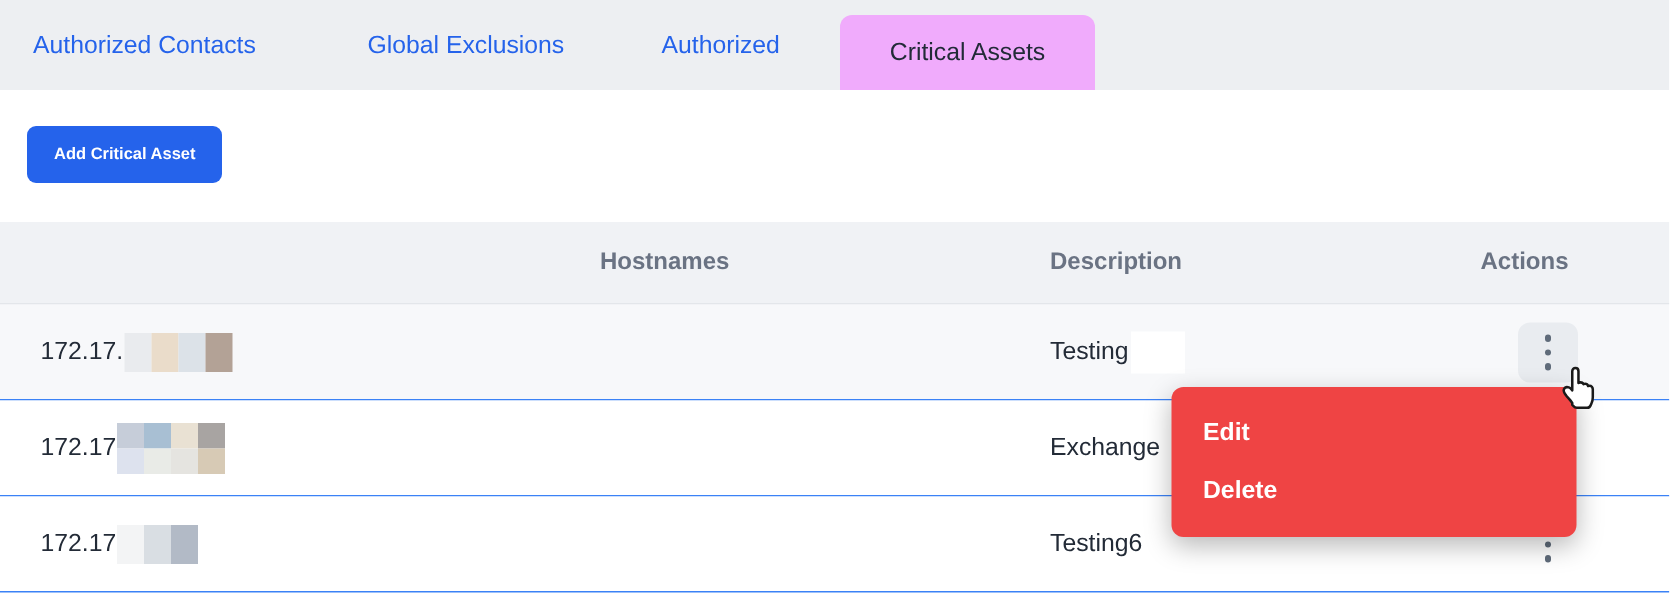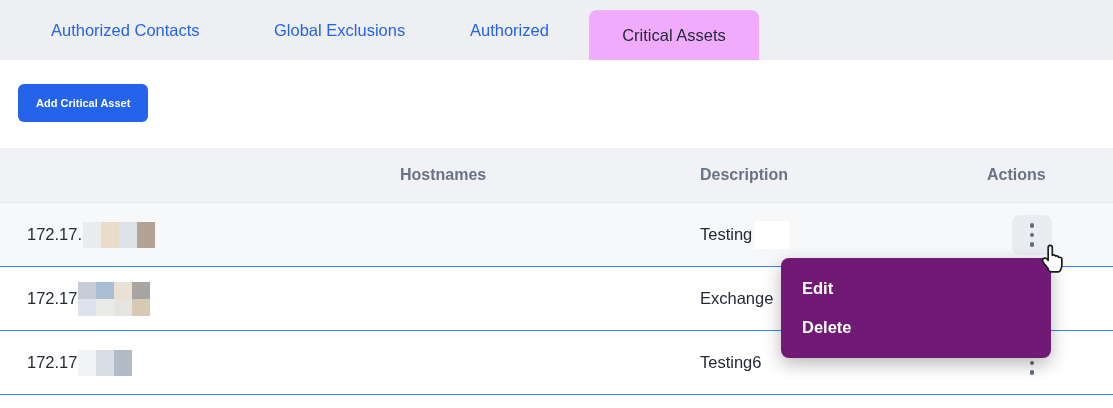--- a/index.html
+++ b/index.html
@@ -4,21 +4,21 @@
 <style>
   html,body{margin:0;padding:0;background:#fff;}
   .stage{
     position:relative;width:1113px;height:408px;background:#ffffff;
     font-family:"Liberation Sans",sans-serif;overflow:hidden;
   }
   
   .tabbar{position:absolute;top:0;left:0;width:100%;height:60px;background:#edeff2;}
   .tab{
     position:absolute;top:0;height:60px;display:flex;align-items:center;
-    font-size:16.5px;color:#2563eb;cursor:pointer;white-space:nowrap;margin-left:29px;
+    font-size:16.5px;color:#2563eb;cursor:pointer;white-space:nowrap;
   }
   .tab.t1{left:22px}.tab.t2{left:245px}.tab.t3{left:441px}
   .tab.active{
     left:560px;top:10px;height:50px;width:170px;background:#f0abfc;
     border-radius:8px 8px 0 0;justify-content:center;color:#222b38;
   }
   
   .add-btn{
     position:absolute;left:18px;top:84px;height:38px;padding:0 18px;
     background:#2563eb;color:#fff;font-weight:700;font-size:11px;
@@ -58,21 +58,21 @@
   .kebab{
     position:absolute;left:1012px;top:12px;width:40px;height:40px;border-radius:8px;
     display:flex;flex-direction:column;align-items:center;justify-content:center;
     gap:5px;cursor:pointer;background:transparent;border:none;
   }
   .kebab.hovered{background:#e9ecf0;}
   .kebab .dot{width:4.5px;height:4.5px;border-radius:50%;background:#5f6b7a;}
   
   .menu{
     position:absolute;left:781px;top:258px;width:270px;height:100px;
-    background:#701a75;border-radius:8px;box-shadow:0 6px 18px rgba(0,0,0,.28);
+    background:#ef4444;border-radius:8px;box-shadow:0 6px 18px rgba(0,0,0,.28);
     padding:11px 0;box-sizing:border-box;z-index:5;
   }
   .menu-item{
     height:39px;display:flex;align-items:center;padding-left:21px;
     color:#ffffff;font-weight:600;font-size:16.5px;cursor:pointer;
   }
   
   .cursor{position:absolute;left:1035px;top:242px;width:31px;height:31px;z-index:9;pointer-events:none;}
 </style>
 </head>

